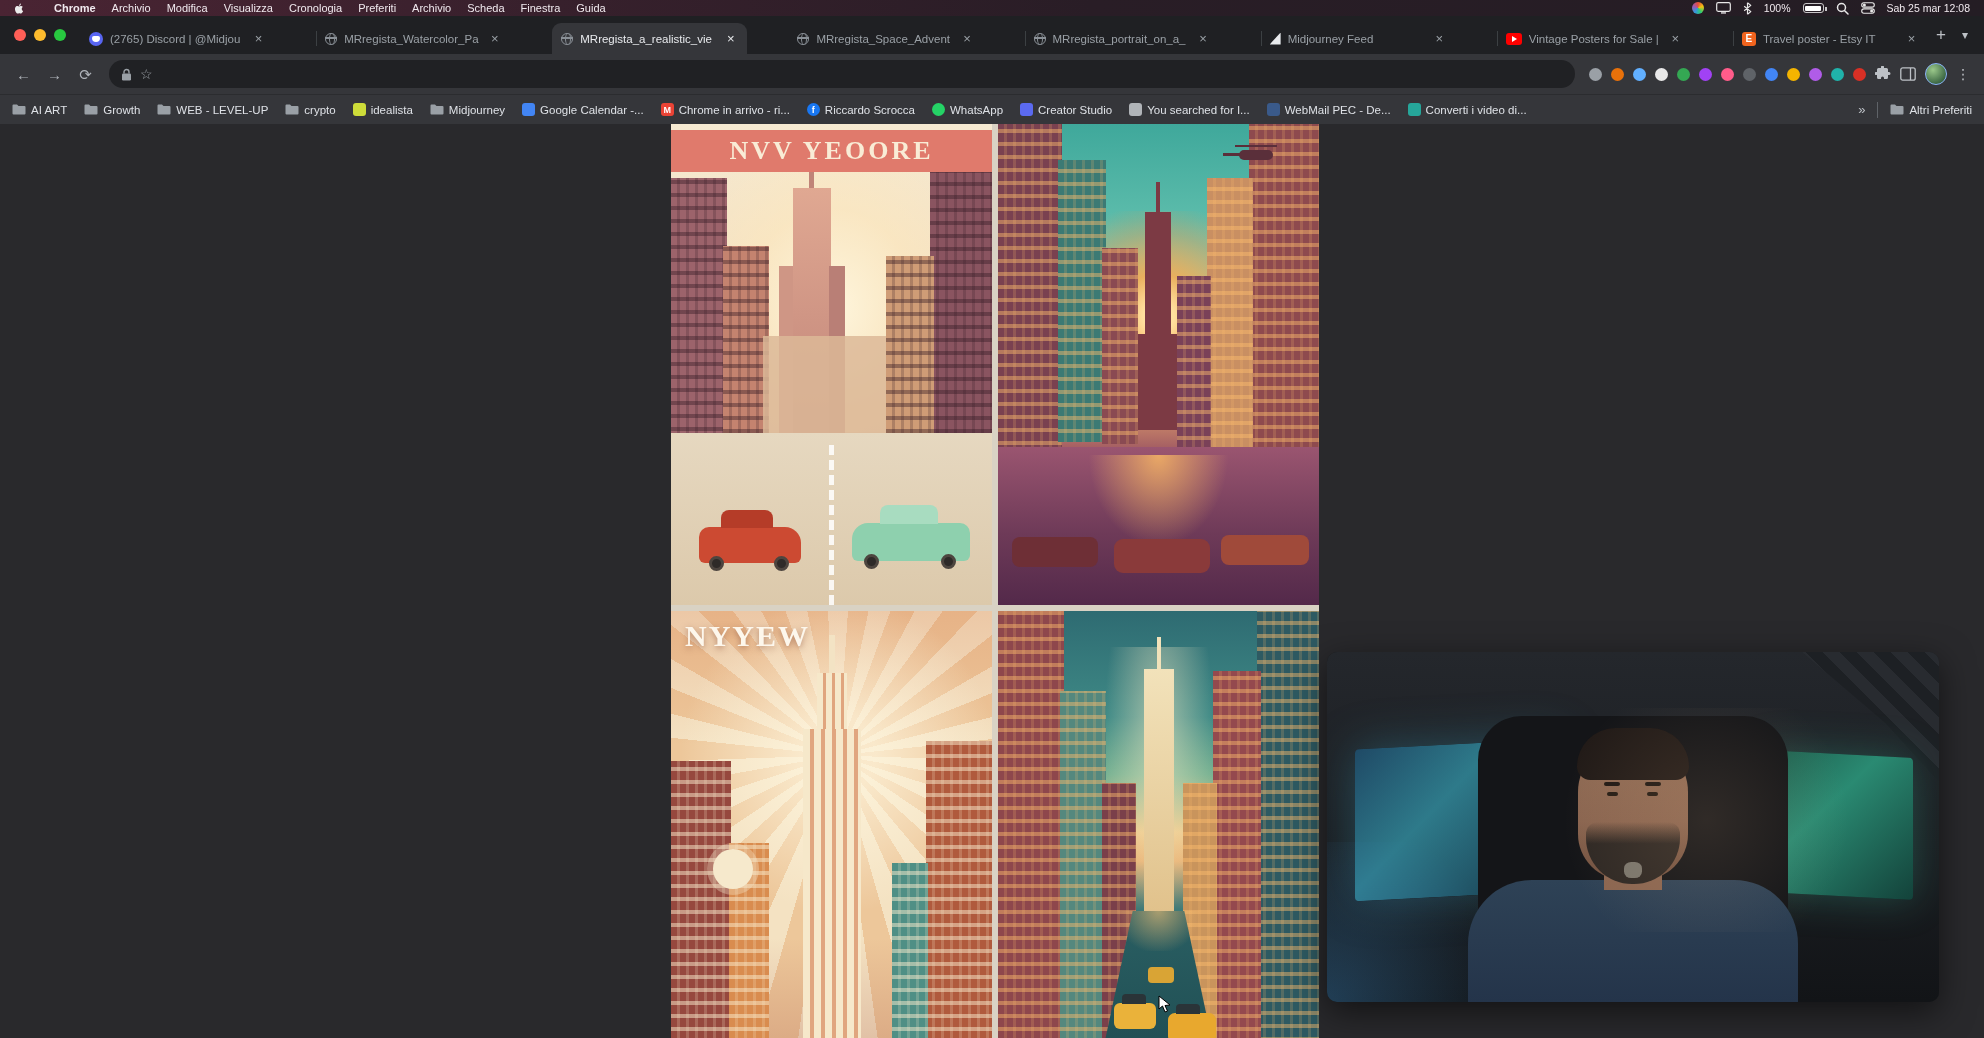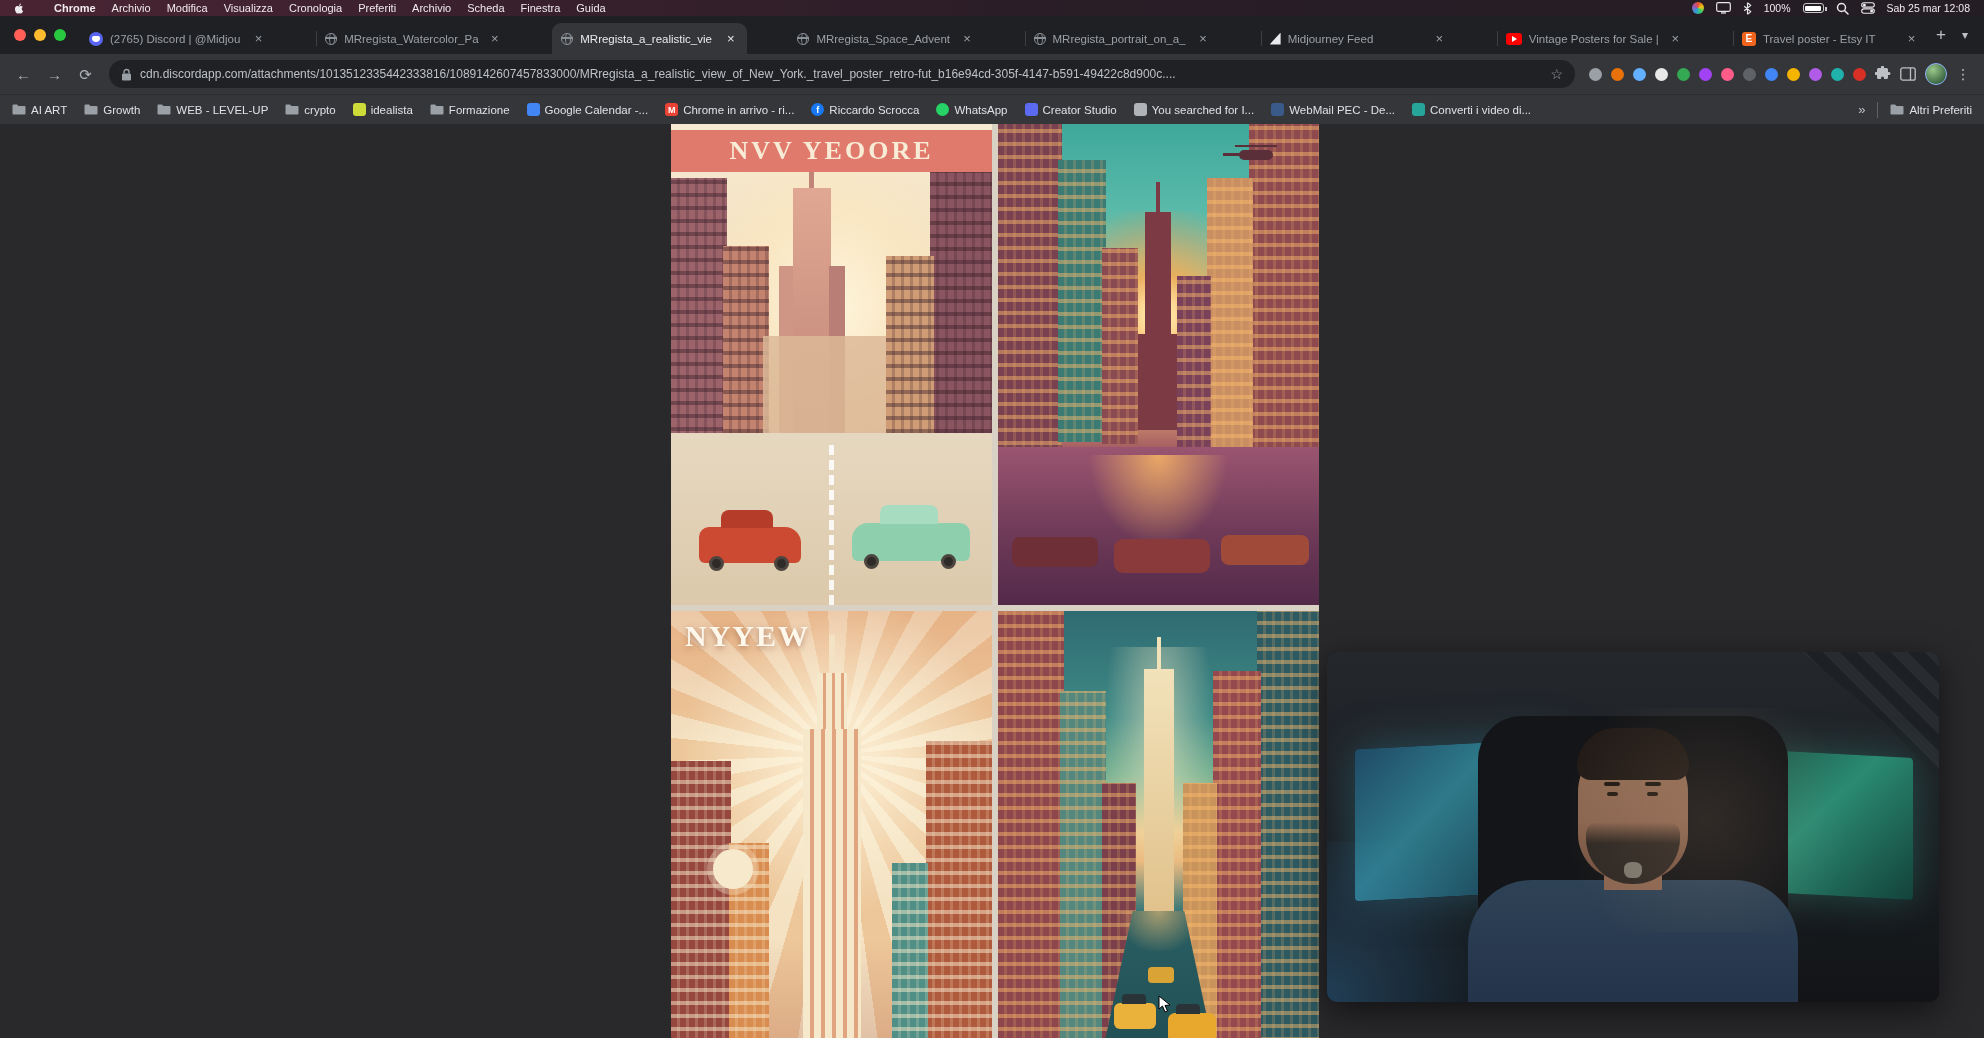--- a/index.html
+++ b/index.html
@@ -307,21 +307,20 @@
   <span class="nav-btn">←</span>
   <span class="nav-btn">→</span>
   <span class="nav-btn">⟳</span>
   <div class="omnibox">
     <span class="icon-btn">
       <svg width="11" height="13" viewBox="0 0 11 13">
           <rect x="1" y="5.5" width="9" height="7" rx="1.2" fill="#9aa0a6"></rect>
           <path d="M3 5.5V4a2.5 2.5 0 0 1 5 0v1.5" fill="none" stroke="#9aa0a6" stroke-width="1.4"></path>
         </svg>
     </span>
-    <span class="url">cdn.discordapp.com/attachments/1013512335442333816/1089142607457833000/MRregista_a_realistic_view_of_New_York._travel_poster_retro-fut_b16e94cd-305f-4147-b591-49422c8d900c....</span>
     <span class="star">☆</span>
   </div>
   <div class="extensions">
     <span class="ext-dot" style="background: rgb(154, 160, 166);"></span>
     <span class="ext-dot" style="background: rgb(232, 113, 10);"></span>
     <span class="ext-dot" style="background: rgb(98, 176, 255);"></span>
     <span class="ext-dot" style="background: rgb(232, 232, 232);"></span>
     <span class="ext-dot" style="background: rgb(52, 168, 83);"></span>
     <span class="ext-dot" style="background: rgb(161, 66, 244);"></span>
     <span class="ext-dot" style="background: rgb(255, 92, 138);"></span>
@@ -373,21 +372,21 @@
     <span>crypto</span>
   </span>
   <span class="bm-item">
     <span class="bm-dot" style="background: rgb(205, 220, 57);"></span>
     <span>idealista</span>
   </span>
   <span class="bm-item">
     <svg width="14" height="11" viewBox="0 0 14 11">
         <path d="M0.5 1.5Q0.5 0.5 1.5 0.5L5 0.5 6.5 2 12.5 2Q13.5 2 13.5 3L13.5 9.5Q13.5 10.5 12.5 10.5L1.5 10.5Q0.5 10.5 0.5 9.5Z" fill="#9aa0a6"></path>
       </svg>
-    <span>Formazione</span>
+    <span>Midjourney</span>
   </span>
   <span class="bm-item">
     <span class="bm-dot" style="background: rgb(66, 133, 244);"></span>
     <span>Google Calendar -...</span>
   </span>
   <span class="bm-item">
     <span class="bm-dot" style="background: rgb(234, 67, 53);">M</span>
     <span>Chrome in arrivo - ri...</span>
   </span>
   <span class="bm-item">

